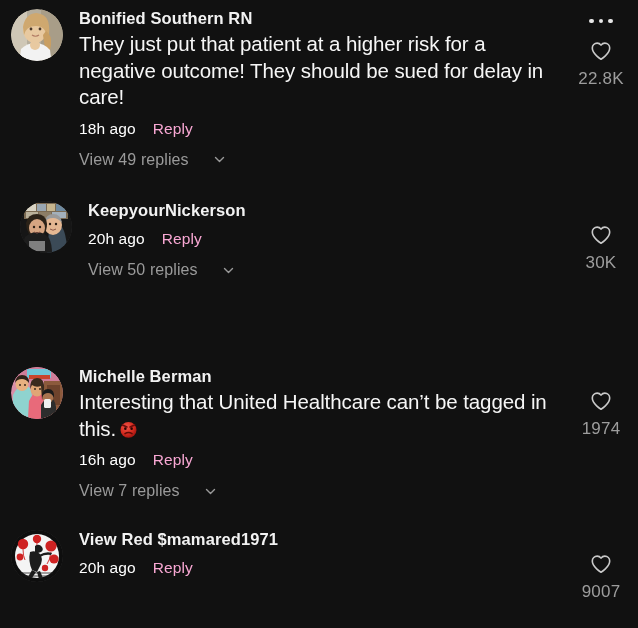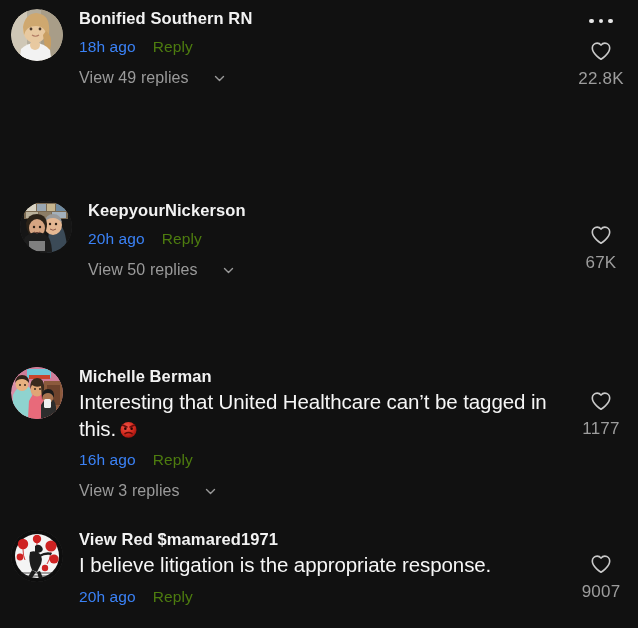--- a/index.html
+++ b/index.html
@@ -81,25 +81,25 @@
   }
 
   .metarow {
     display: flex;
     align-items: center;
     gap: 17px;
     margin-top: 8px;
   }
   .meta {
     font-size: 15.5px;
-    color: #3b82f6;
+    color: #ffffff;
     line-height: 20px;
     letter-spacing: 0.1px;
   }
-  .meta.reply { color: #4d7c0f; }
+  .meta.reply { color: #f9a8d4; }
 
   .viewreplies {
     display: flex;
     align-items: center;
     gap: 24px;
     margin-top: 12px;
     font-size: 16px;
     color: #9a9a9a;
     letter-spacing: 0.1px;
   }
@@ -175,20 +175,21 @@
           <path d="M10 40 q6 -6 14 -6 q9 0 15 7 l2 15 h-33 z" fill="#f2f2f2"></path>
           <ellipse cx="24" cy="36" rx="5" ry="5" fill="#e8c9a0"></ellipse>
           <circle cx="20" cy="20" r="1.4" fill="#4a382a"></circle>
           <circle cx="29" cy="20" r="1.4" fill="#4a382a"></circle>
           <path d="M21 26 q3.5 2.5 7 0" stroke="#b07a63" stroke-width="1.2" fill="none"></path>
         </g>
       </svg>
     </div>
     <div class="cbody">
       <div class="username">Bonified Southern RN</div>
+      <div class="ctext">They just put that patient at a higher risk for a negative outcome! They should be sued for delay in care!</div>
       <div class="metarow">
         <span class="meta">18h ago</span>
         <span class="meta reply">Reply</span>
       </div>
       <div class="viewreplies">
         <span>View 49 replies</span>
         <span class="chev">
           <svg viewBox="0 0 13 13" width="13" height="13">
               <path d="M2.5 4.5 L6.5 8.5 L10.5 4.5" stroke="#9a9a9a" stroke-width="1.4" fill="none" stroke-linecap="round" stroke-linejoin="round"></path>
             </svg>
@@ -258,21 +259,21 @@
             </svg>
         </span>
       </div>
     </div>
     <div class="rail norail-dots">
       <span class="heart">
         <svg viewBox="0 0 24 24" width="24" height="24">
             <path d="M12 20.2 C12 20.2 3.3 15 3.3 9.0 C3.3 6.2 5.5 4.1 8.2 4.1 C9.9 4.1 11.2 5.0 12 6.1 C12.8 5.0 14.1 4.1 15.8 4.1 C18.5 4.1 20.7 6.2 20.7 9.0 C20.7 15 12 20.2 12 20.2 Z" fill="none" stroke="#c9c9c9" stroke-width="1.6" stroke-linejoin="round"></path>
           </svg>
       </span>
-      <div class="likecount">67K</div>
+      <div class="likecount">30K</div>
     </div>
   </div>
 
   <div class="comment c2">
     <div class="avatar">
       <svg viewBox="0 0 52 52">
         <defs>
             <clipPath id="cp2">
               <circle cx="26" cy="26" r="26"></circle>
             </clipPath>
@@ -316,35 +317,35 @@
               <path d="M16.4 5.2 L11.6 7.4" stroke="#6e0c0a" stroke-width="1.7" stroke-linecap="round"></path>
               <ellipse cx="6.7" cy="9.1" rx="1.35" ry="1.5" fill="#2a0605"></ellipse>
               <ellipse cx="13.3" cy="9.1" rx="1.35" ry="1.5" fill="#2a0605"></ellipse>
               <path d="M6.3 14.4 q3.7 -2.6 7.4 0" stroke="#5c0b08" stroke-width="1.6" fill="none" stroke-linecap="round"></path>
             </svg></span></div>
       <div class="metarow">
         <span class="meta">16h ago</span>
         <span class="meta reply">Reply</span>
       </div>
       <div class="viewreplies">
-        <span>View 3 replies</span>
+        <span>View 7 replies</span>
         <span class="chev">
           <svg viewBox="0 0 13 13" width="13" height="13">
               <path d="M2.5 4.5 L6.5 8.5 L10.5 4.5" stroke="#9a9a9a" stroke-width="1.4" fill="none" stroke-linecap="round" stroke-linejoin="round"></path>
             </svg>
         </span>
       </div>
     </div>
     <div class="rail norail-dots">
       <span class="heart">
         <svg viewBox="0 0 24 24" width="24" height="24">
             <path d="M12 20.2 C12 20.2 3.3 15 3.3 9.0 C3.3 6.2 5.5 4.1 8.2 4.1 C9.9 4.1 11.2 5.0 12 6.1 C12.8 5.0 14.1 4.1 15.8 4.1 C18.5 4.1 20.7 6.2 20.7 9.0 C20.7 15 12 20.2 12 20.2 Z" fill="none" stroke="#c9c9c9" stroke-width="1.6" stroke-linejoin="round"></path>
           </svg>
       </span>
-      <div class="likecount">1177</div>
+      <div class="likecount">1974</div>
     </div>
   </div>
 
   <div class="comment c3">
     <div class="avatar">
       <svg viewBox="0 0 52 52">
         <defs>
             <clipPath id="cp3">
               <circle cx="26" cy="26" r="26"></circle>
             </clipPath>
@@ -374,21 +375,20 @@
           </g>
           <g stroke="#1c1c1c" stroke-width="0.8">
             <path d="M10 43 h32"></path>
             <path d="M14 46 h24"></path>
           </g>
         </g>
       </svg>
     </div>
     <div class="cbody">
       <div class="username">View Red $mamared1971</div>
-      <div class="ctext">I believe litigation is the appropriate response.</div>
       <div class="metarow">
         <span class="meta">20h ago</span>
         <span class="meta reply">Reply</span>
       </div>
     </div>
     <div class="rail norail-dots">
       <span class="heart">
         <svg viewBox="0 0 24 24" width="24" height="24">
             <path d="M12 20.2 C12 20.2 3.3 15 3.3 9.0 C3.3 6.2 5.5 4.1 8.2 4.1 C9.9 4.1 11.2 5.0 12 6.1 C12.8 5.0 14.1 4.1 15.8 4.1 C18.5 4.1 20.7 6.2 20.7 9.0 C20.7 15 12 20.2 12 20.2 Z" fill="none" stroke="#c9c9c9" stroke-width="1.6" stroke-linejoin="round"></path>
           </svg>

